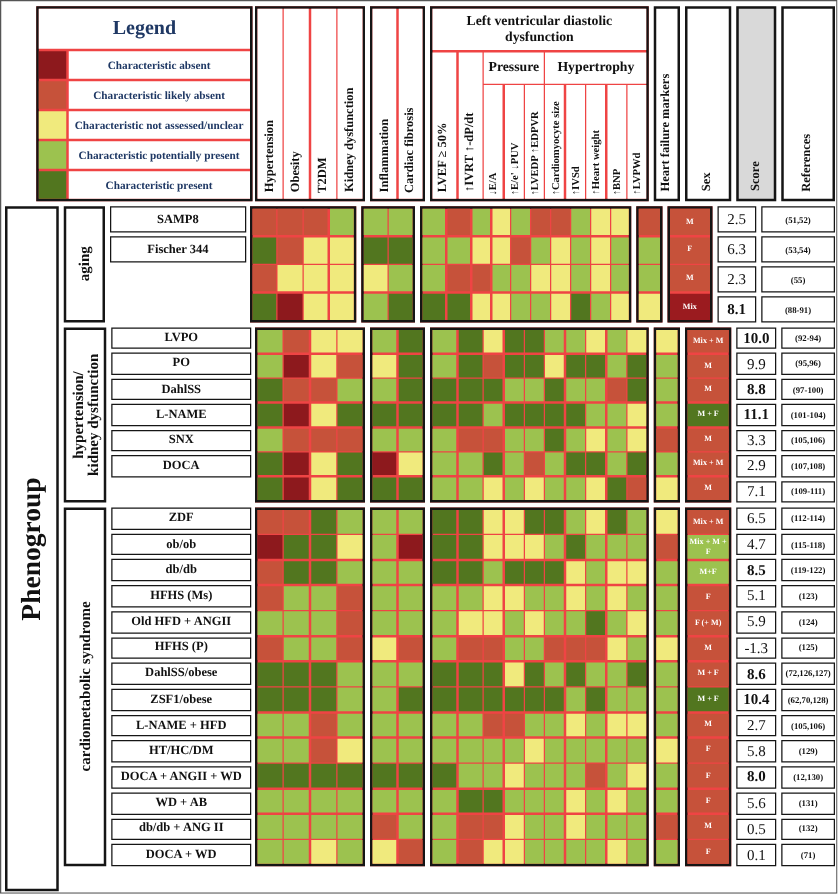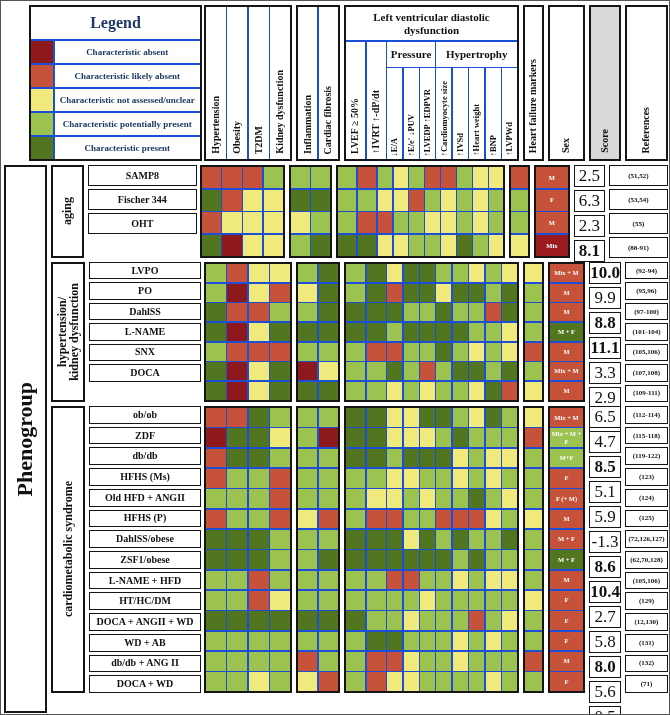--- a/index.html
+++ b/index.html
@@ -1,21 +1,21 @@
 <!DOCTYPE html>
 <html><head>
 <meta charset="utf-8">
 <style>
   html,body{margin:0;padding:0;background:#fff;}
   *{box-sizing:border-box;}
   .fig{position:relative;width:670px;height:715px;background:#fff;border:1px solid #555;
        font-family:"Liberation Serif","DejaVu Serif",serif;color:#111;overflow:hidden;}
   .abs{position:absolute;}
   
-  .gridbox{display:grid;background:#1d4ed8;border:2px solid #151515;gap:1.5px;}
+  .gridbox{display:grid;background:#ef4444;border:2px solid #151515;gap:1.5px;}
   .vtext{writing-mode:vertical-rl;transform:rotate(180deg);display:inline-block;line-height:1.02;}
   .vcell{display:flex;flex-direction:column;justify-content:flex-end;align-items:center;
          padding-bottom:5px;background:#fff;overflow:hidden;font-weight:bold;}
   .hdrbox{border:2px solid #151515;background:#fff;display:flex;flex-direction:column;
           justify-content:flex-end;align-items:center;padding-bottom:6px;font-weight:bold;}
   .legend{grid-template-columns:22px 1fr;grid-template-rows:32px repeat(5,1fr);}
   .legend-title{grid-column:1/-1;display:flex;align-items:center;justify-content:center;
                 font-size:16px;font-weight:bold;color:#1F3864;background:#fff;}
   .legend-text{display:flex;align-items:center;justify-content:center;font-size:9px;
                font-weight:bold;color:#1F3864;background:#fff;text-align:center;padding:0 2px;}
@@ -31,21 +31,21 @@
   .grouplab{border:2px solid #151515;background:#fff;display:flex;align-items:center;
             justify-content:center;font-weight:bold;font-size:12px;}
   .labels{display:grid;gap:3px;}
   .rowlab{border:1.5px solid #151515;background:#fff;display:flex;align-items:center;
           justify-content:center;font-size:10px;font-weight:bold;text-align:center;line-height:1;}
   .whitestack{display:grid;gap:3px;}
   .wcell{border:1.5px solid #151515;background:#fff;display:flex;align-items:center;
          justify-content:center;}
   .cell{width:100%;height:100%;}
   .sextxt{color:#fff;font-weight:bold;font-size:6.5px;text-align:center;line-height:1.2;}
-  .scoretxt{font-size:17px;}
+  .scoretxt{font-size:12px;}
   .refstxt{font-size:7px;font-weight:bold;}
   .phenobox{border:2px solid #151515;background:#fff;display:flex;align-items:center;
             justify-content:center;font-size:22px;font-weight:bold;}
   .gap4{width:4px;flex:none;}
   .gap3{width:3px;flex:none;}
 </style>
 </head>
 <body>
 
 <div class="fig">
@@ -147,21 +147,20 @@
 
   <div class="abs" id="body" style="left:50px;top:164px;width:617px;height:548px;">
       <div class="band" style="height: 93px;">
         <div class="grouplab" style="width: 34px;">
           <span class="vtext">aging</span>
         </div>
         <div class="gap4"></div>
         <div class="labels" style="width: 112px; grid-template-rows: repeat(4, 1fr);">
           <div class="rowlab">SAMP8</div>
           <div class="rowlab">Fischer 344</div>
-          <div class="rowlab">OHT</div>
         </div>
         <div class="gap3"></div>
         <div class="gridbox" style="width: 88px; grid-template-columns: repeat(4, 1fr); grid-template-rows: repeat(4, 1fr);">
           <div class="cell" style="background: rgb(198, 82, 58);"></div>
           <div class="cell" style="background: rgb(198, 82, 58);"></div>
           <div class="cell" style="background: rgb(198, 82, 58);"></div>
           <div class="cell" style="background: rgb(156, 194, 79);"></div>
           <div class="cell" style="background: rgb(82, 118, 31);"></div>
           <div class="cell" style="background: rgb(198, 82, 58);"></div>
           <div class="cell" style="background: rgb(240, 234, 125);"></div>
@@ -499,22 +498,22 @@
             <span class="refstxt">(109-111)</span>
           </div>
         </div>
       </div>
       <div class="band" style="height: 287px;">
         <div class="grouplab" style="width: 34px;">
           <span class="vtext">cardiometabolic syndrome</span>
         </div>
         <div class="gap4"></div>
         <div class="labels" style="width: 112px; grid-template-rows: repeat(14, 1fr);">
+          <div class="rowlab">ZDF</div>
           <div class="rowlab">ob/ob</div>
-          <div class="rowlab">ZDF</div>
           <div class="rowlab">db/db</div>
           <div class="rowlab">HFHS (Ms)</div>
           <div class="rowlab">Old HFD + ANGII</div>
           <div class="rowlab">HFHS (P)</div>
           <div class="rowlab">DahlSS/obese</div>
           <div class="rowlab">ZSF1/obese</div>
           <div class="rowlab">L-NAME + HFD</div>
           <div class="rowlab">HT/HC/DM</div>
           <div class="rowlab">DOCA + ANGII + WD</div>
           <div class="rowlab">WD + AB</div>

